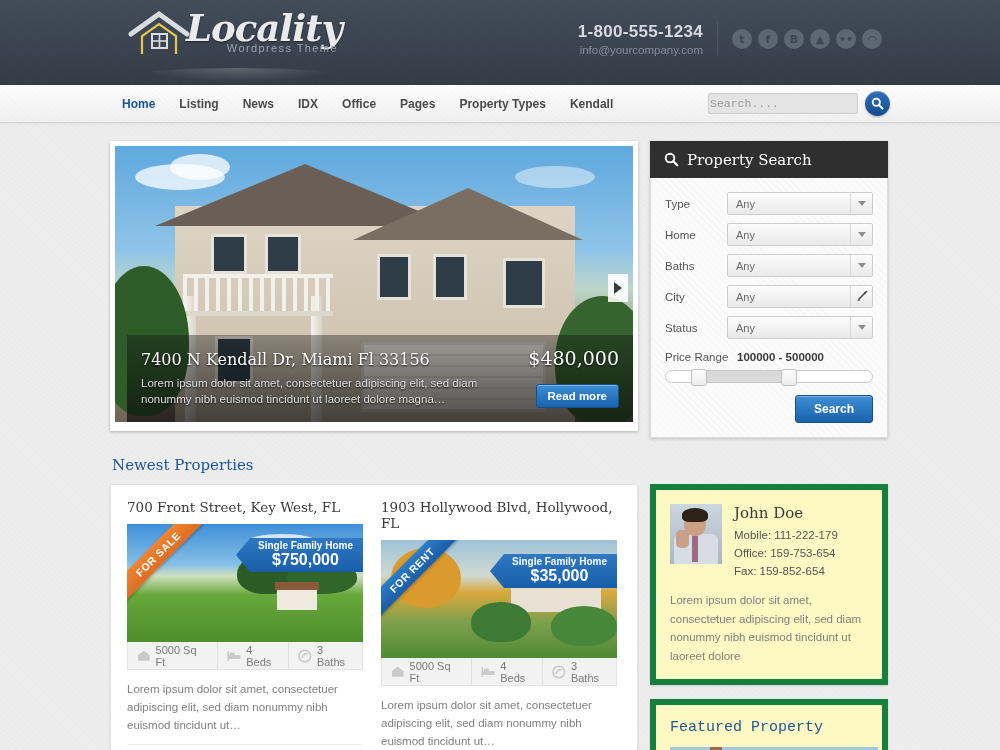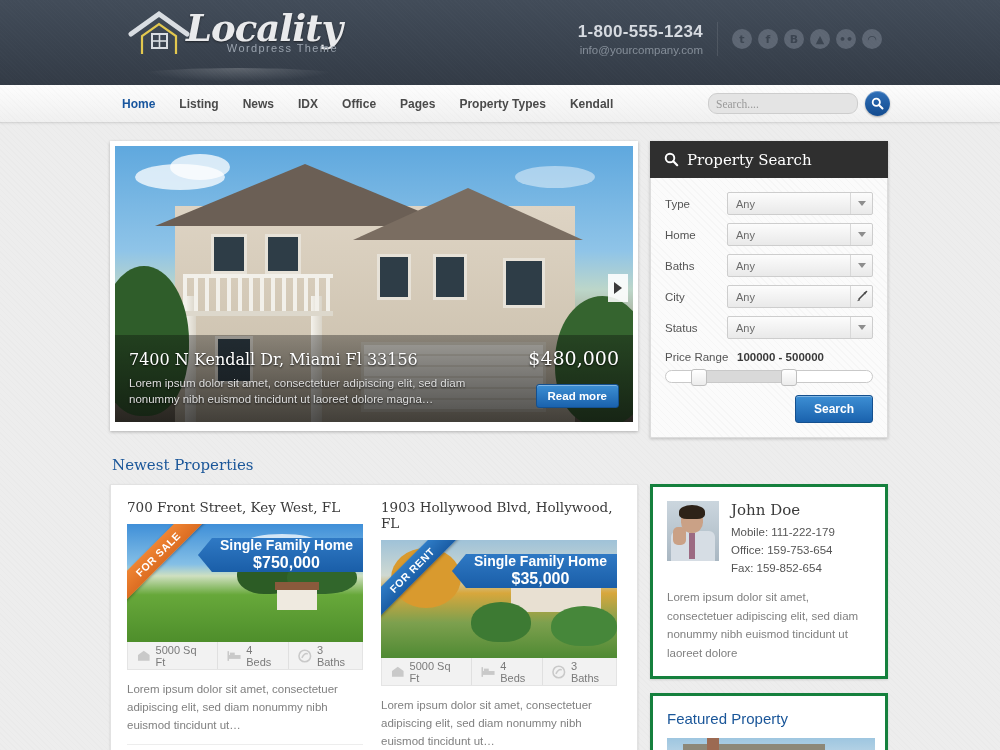--- a/index.html
+++ b/index.html
@@ -65,22 +65,22 @@
   .nav-inner{width:780px;margin:0 auto;height:100%;display:flex;align-items:center;position:relative;}
   .nav-items{display:flex;align-items:center;gap:0;}
   .nav-item{
     font-size:12px;font-weight:bold;color:#4a4a4a;padding:0 12px;line-height:38px;
     text-decoration:none;cursor:pointer;white-space:nowrap;
   }
   .nav-item.active{color:#17559e;}
   .nav-search{position:absolute;right:0;display:flex;align-items:center;gap:7px;}
   .nav-search input{
     width:150px;height:21px;border:1px solid #cdcdcd;background:#e4e4e4;
-    font-size:11.5px;color:#8d8d8d;padding:0 7px;border-radius:9px;
-    font-family:Liberation Serif, serif;
+    font-size:11.5px;color:#8d8d8d;padding:0 1px;border-radius:2px;
+    font-family:Liberation Mono, monospace;
   }
   .nav-search input::placeholder{color:#9a9a9a;}
   .search-btn{
     width:25px;height:25px;border-radius:50%;border:none;cursor:pointer;
     background:linear-gradient(180deg,#2f70b8,#134b8f);
     box-shadow:inset 0 1px 0 rgba(255,255,255,.3),0 1px 2px rgba(0,0,0,.3);
     display:flex;align-items:center;justify-content:center;
   }
 
   
@@ -118,21 +118,21 @@
     border:3px solid #d8d2c4;
   }
   .balcony{
     position:absolute;left:68px;top:128px;width:150px;height:42px;
     background:repeating-linear-gradient(90deg,#f2f0ea 0 4px,transparent 4px 11px);
     border-top:4px solid #f2f0ea;border-bottom:5px solid #ddd8cc;
   }
   .col{position:absolute;width:11px;background:linear-gradient(90deg,#f4f2ec,#d9d4c8);}
   .tree{position:absolute;border-radius:50% 50% 45% 45%;background:#2f5d2a;}
   .slide-caption{
-    position:absolute;left:0;right:0;bottom:0;padding:12px 14px 14px;
+    position:absolute;left:12px;right:0;bottom:0;padding:12px 14px 14px;
     background:linear-gradient(180deg,rgba(10,10,10,.35),rgba(10,10,10,.70));
   }
   .cap-top{display:flex;justify-content:space-between;align-items:baseline;}
   .cap-addr{
     font-family:"DejaVu Serif",serif;font-size:16px;color:#fff;
     text-shadow:0 1px 2px rgba(0,0,0,.8);
   }
   .cap-price{
     font-family:"DejaVu Serif",serif;font-size:19px;color:#fff;
     text-shadow:0 1px 2px rgba(0,0,0,.8);
@@ -215,57 +215,57 @@
   .prop-img{position:relative;width:236px;height:118px;overflow:hidden;}
   .pimg1{background:linear-gradient(180deg,#3f8fd8 0%,#84bfe6 34%,#cfe0c0 44%,#67a83a 60%,#4e8e2b 100%);}
   .pimg2{background:linear-gradient(180deg,#9fc2d8 0%,#cfd9d2 30%,#d8a73c 45%,#7da04e 70%,#4f8a33 100%);}
   .ribbon-price{
     position:absolute;right:0;top:14px;height:34px;display:flex;align-items:center;
     padding:0 10px 0 22px;color:#fff;text-align:right;flex-direction:column;justify-content:center;
     clip-path:polygon(14px 0,100% 0,100% 100%,14px 100%,0 50%);
   }
   .rp-blue{background:linear-gradient(180deg,#2f79c4,#1a5ea8);}
   .rp-orange{background:linear-gradient(180deg,#e4883c,#d2722a);}
-  .rp-type{font-size:14px;font-weight:bold;line-height:1.1;}
+  .rp-type{font-size:10px;font-weight:bold;line-height:1.1;}
   .rp-amt{font-size:16px;font-weight:bold;line-height:1.15;}
   .corner-ribbon{
     position:absolute;left:-34px;top:20px;width:130px;transform:rotate(-45deg);
     text-align:center;color:#fff;font-size:10.5px;font-weight:bold;letter-spacing:.6px;
     padding:4px 0;box-shadow:0 1px 3px rgba(0,0,0,.35);
   }
   .cr-orange{background:linear-gradient(180deg,#ef8432,#dc6d22);}
   .cr-blue{background:linear-gradient(180deg,#2f7cc6,#1a5da5);}
   .prop-feats{
     display:flex;align-items:center;background:#f2f2f2;border:1px solid #e4e4e4;border-top:none;
     height:28px;font-size:11px;color:#7a7a7a;
   }
   .feat{display:flex;align-items:center;gap:5px;padding:0 9px;height:100%;}
   .feat + .feat{border-left:1px solid #e0e0e0;}
   .prop-desc{font-size:11.5px;line-height:1.55;color:#808080;margin-top:11px;padding-bottom:10px;border-bottom:1px solid #ededed;}
 
   
   .sidebar{width:238px;display:flex;flex-direction:column;gap:14px;}
   .side-card{
-    background:#ffffff;border:3px solid #15803d;box-shadow:0 1px 2px rgba(0,0,0,.12);
+    background:#fef9c3;border:6px solid #15803d;box-shadow:0 1px 2px rgba(0,0,0,.12);
     padding:14px;
   }
   .agent-top{display:flex;gap:12px;}
   .agent-photo{
     width:52px;height:60px;flex:none;position:relative;overflow:hidden;
     background:linear-gradient(180deg,#cbd6de,#a9b7c2);
   }
   .ag-head{position:absolute;left:14px;top:8px;width:22px;height:24px;border-radius:45%;background:#caa186;}
   .ag-hair{position:absolute;left:12px;top:4px;width:26px;height:14px;border-radius:50% 50% 30% 30%;background:#2d2218;}
   .ag-body{position:absolute;left:4px;top:30px;width:44px;height:32px;background:#d6dde4;border-radius:6px 6px 0 0;}
   .ag-tie{position:absolute;left:22px;top:32px;width:6px;height:26px;background:#9c6a82;}
   .ag-hand{position:absolute;left:6px;top:26px;width:13px;height:18px;border-radius:5px;background:#caa186;}
   .agent-name{font-family:"DejaVu Serif",serif;font-size:15px;color:#3a3a3a;margin-bottom:5px;}
   .agent-line{font-size:11.5px;color:#555;line-height:1.55;}
   .agent-bio{font-size:11.5px;color:#808080;line-height:1.6;margin-top:11px;}
-  .feat-title{font-family:Liberation Sans, sans-serif;font-size:15px;color:#1a5699;margin-bottom:11px;}
+  .feat-title{font-family:Liberation Mono, monospace;font-size:15px;color:#1a5699;margin-bottom:11px;}
   .feat-img{position:relative;width:208px;height:105px;overflow:hidden;
     background:linear-gradient(180deg,#9ec6e0 0%,#cddfea 28%,#e6e3d8 50%,#dedacd 80%,#7d8a62 100%);}
   .vhouse{position:absolute;left:22px;top:16px;width:130px;height:92px;background:linear-gradient(90deg,#f2efe6,#ddd8cb);}
   .vroof{position:absolute;left:16px;top:6px;width:142px;height:14px;background:#8d8878;}
   .vchim{position:absolute;left:40px;top:-4px;width:12px;height:16px;background:#9c6a52;}
 </style>
 </head>
 <body>
 
 <div class="header">

